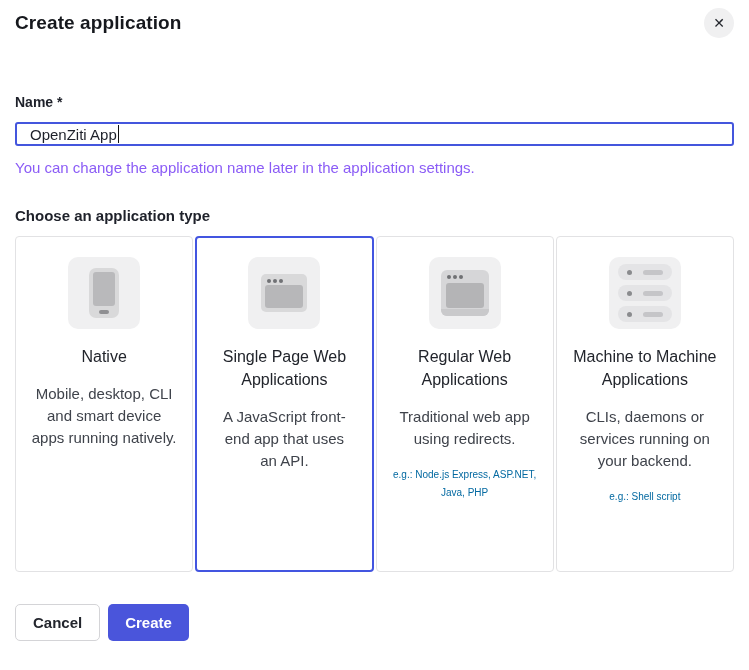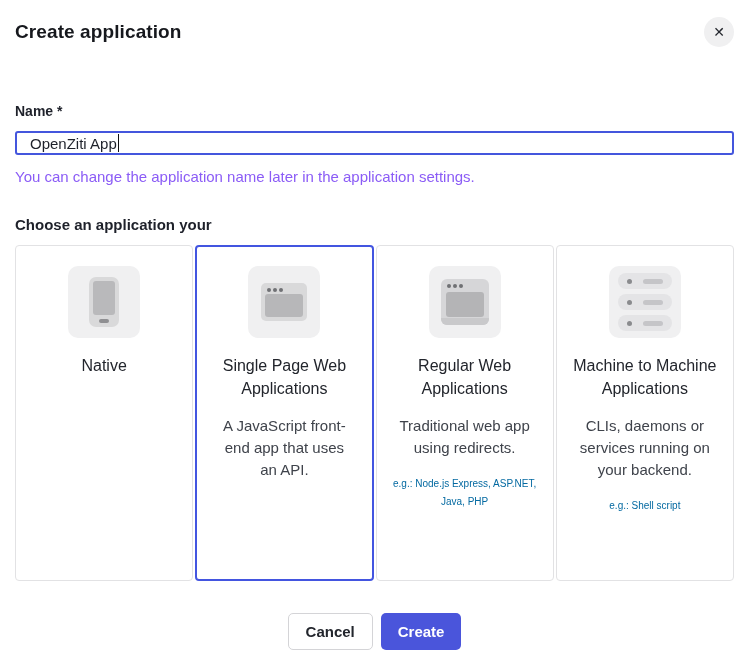--- a/index.html
+++ b/index.html
@@ -9,21 +9,21 @@
     font-family: "Liberation Sans", sans-serif;
     color: #1e212a;
     position: relative;
     overflow: hidden;
   }
   .modal { padding: 0 15px; }
 
   
   .header {
     display: flex; align-items: center; justify-content: space-between;
-    padding-top: 17px;
+    padding-top: 8px;
   }
   .dialog-title { font-size: 19px; font-weight: 700; letter-spacing: .1px; color: #16181d; }
   .close-btn {
     width: 30px; height: 30px; border-radius: 50%;
     background: #f0f0f1; border: none; cursor: pointer;
     display: flex; align-items: center; justify-content: center;
     font-size: 14px; color: #23262d; font-family: "Liberation Sans", sans-serif;
   }
 
   
@@ -81,21 +81,21 @@
   .window3 .lip { position: absolute; left: 0; right: 0; bottom: 0; height: 7px; background: #c9c9cb; border-radius: 0 0 6px 6px; }
   
   .server { display: flex; flex-direction: column; gap: 5px; }
   .server .row { width: 54px; height: 16px; background: #e4e4e6; border-radius: 8px; display: flex; align-items: center; justify-content: space-between; padding: 0 9px; }
   .server .dot { width: 5px; height: 5px; border-radius: 50%; background: #8a8b8e; }
   .server .bar { width: 20px; height: 5px; border-radius: 3px; background: #c5c5c8; }
 
   
   .footer {
     margin-top: 32px;
-    display: flex; justify-content: center; gap: 8px;
+    display: flex; justify-content: flex-start; gap: 8px;
   }
   .btn {
     height: 37px; padding: 0 17px; border-radius: 5px;
     font-size: 15px; font-weight: 600; cursor: pointer;
     font-family: "Liberation Sans", sans-serif;
   }
   .btn-cancel { background: #ffffff; border: 1px solid #d4d4d7; color: #23262d; }
   .btn-create { background: #4a55db; border: none; color: #ffffff; }
 </style>
 </head>
@@ -116,32 +116,33 @@
       <span>*</span>
     </label>
     <div class="text-input">
       <span>OpenZiti App</span>
         <span class="caret"></span>
     </div>
     <p class="helper">You can change the application name later in the application settings.</p>
   </div>
 
   <div class="type-section">
-    <div class="section-label">Choose an application your</div>
+    <div class="section-label">Choose an application type</div>
 
     <div class="cards">
 
       <div class="card">
         <div class="tile">
           <div class="phone">
               <div class="screen"></div>
               <div class="home"></div>
             </div>
         </div>
         <div class="card-title">Native</div>
+        <div class="card-desc">Mobile, desktop, CLI and smart device apps running natively.</div>
       </div>
 
       <div class="card selected">
         <div class="tile">
           <div class="window">
             <span class="dots">
                 <i></i>
                 <i></i>
                 <i></i>
               </span>

